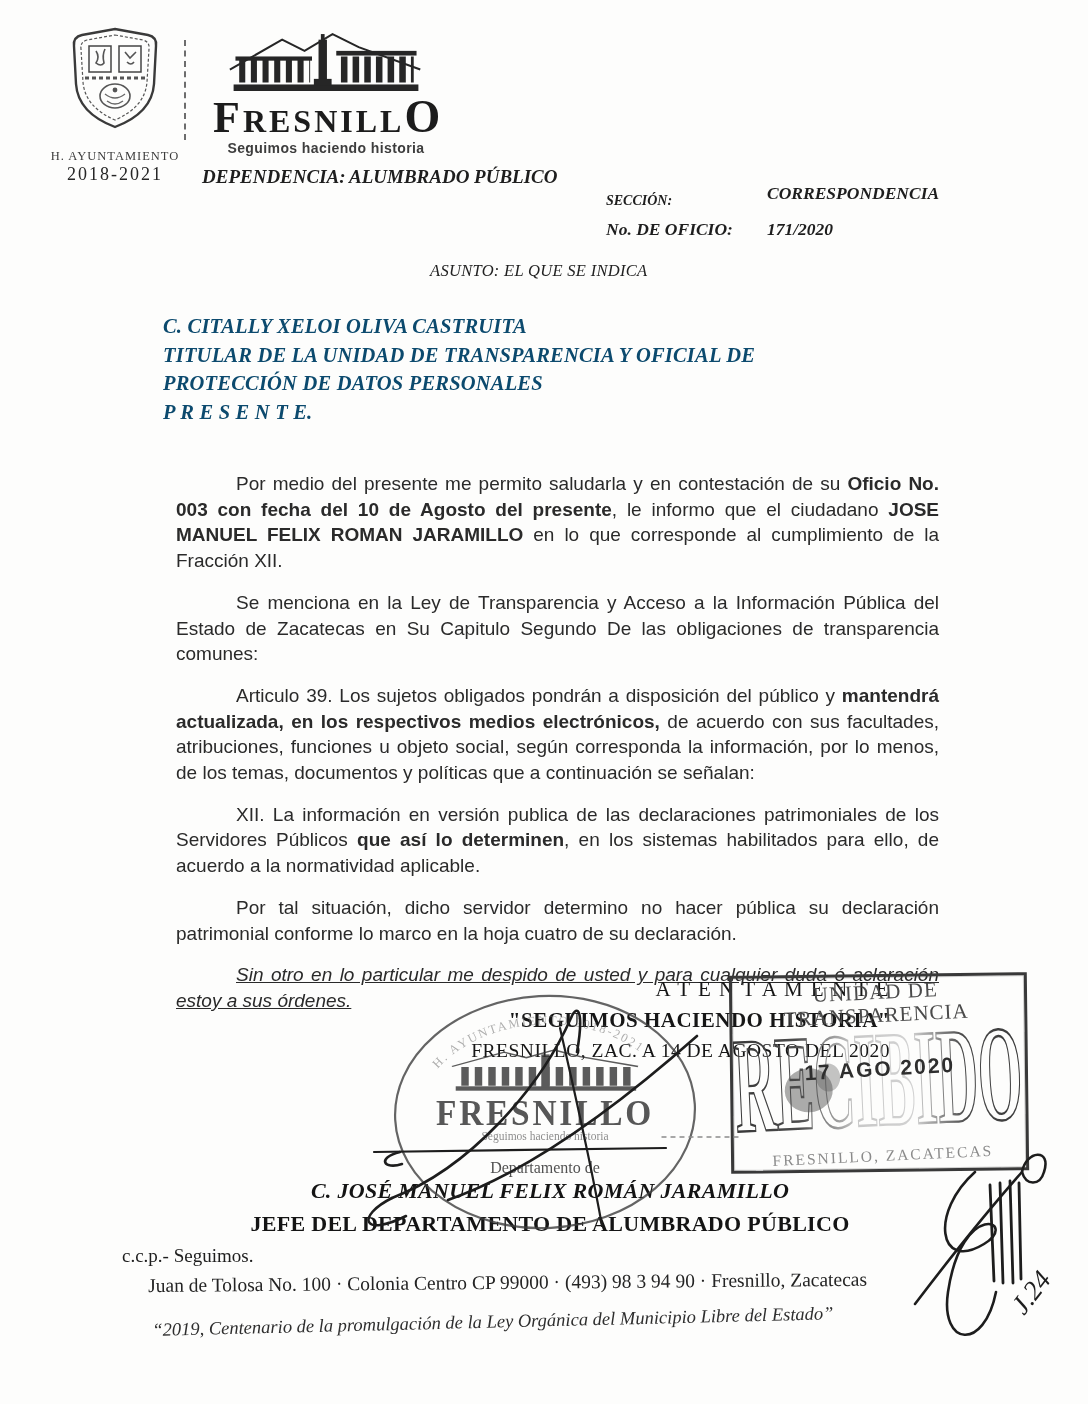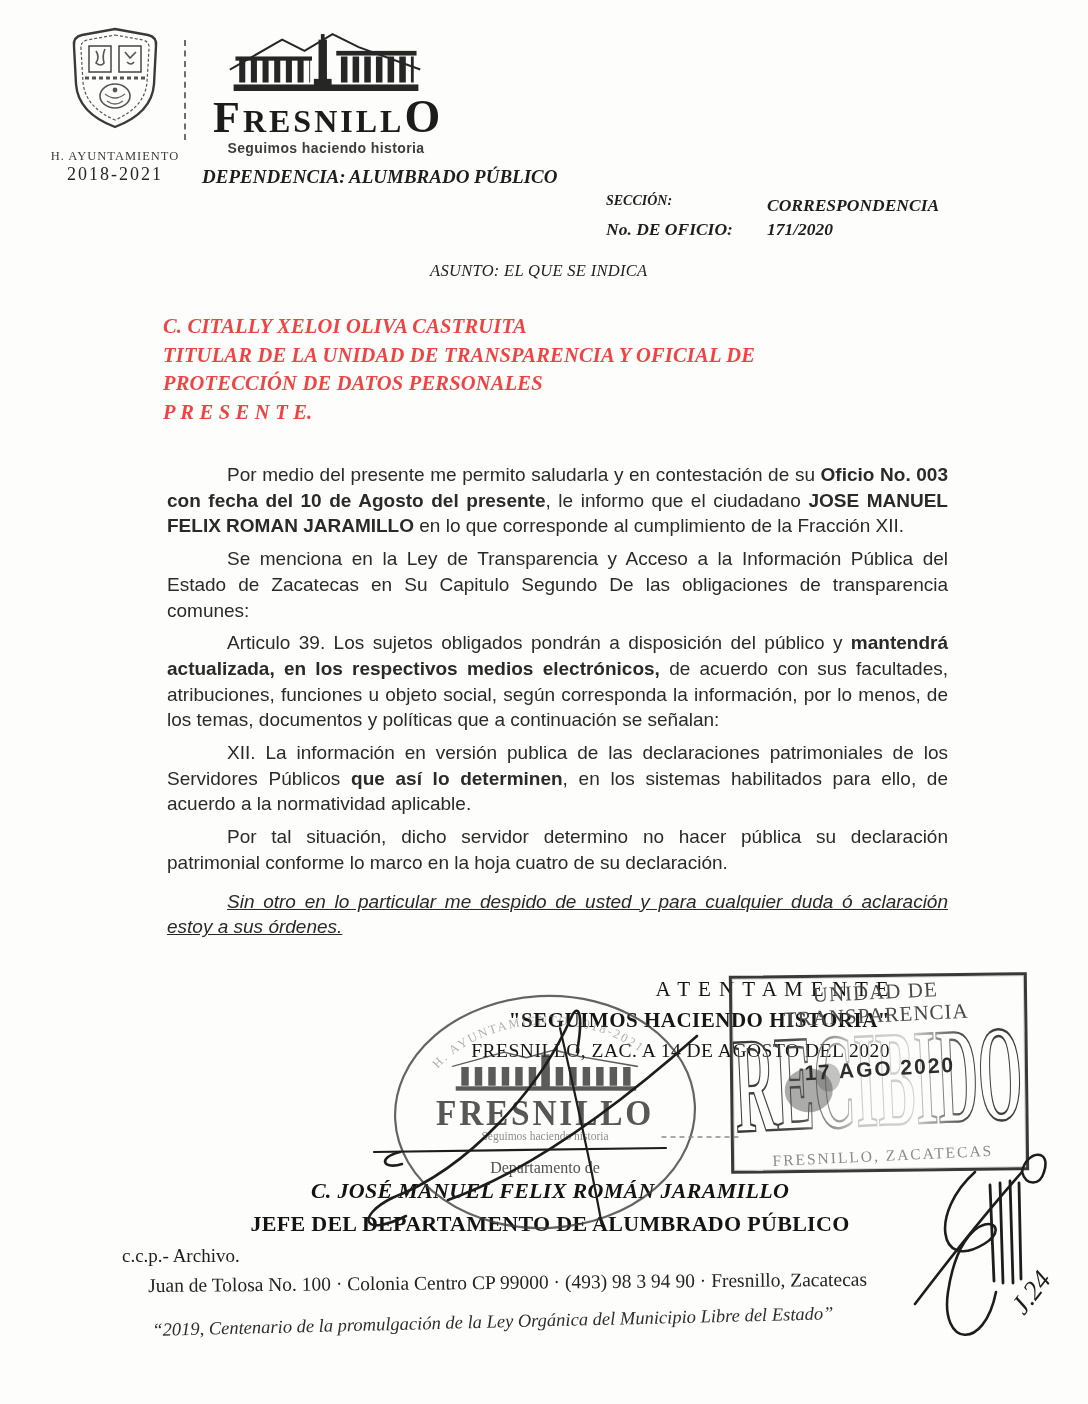--- a/index.html
+++ b/index.html
@@ -14,30 +14,30 @@
   .logo{left:213px;top:32px;width:226px;text-align:center;}
   .logo-word{font-weight:700;color:#1c1c1c;letter-spacing:3px;line-height:1;margin-top:-4px;white-space:nowrap;}
   .logo-word .cap1{font-size:44px;}
   .logo-word .mid{font-size:32px;}
   .logo-word .cap2{font-size:46px;}
   .logo-tag{font-family:"Liberation Sans",sans-serif;font-size:14px;font-weight:600;color:#3d3d3d;margin-top:0px;letter-spacing:.4px;}
   .hrow{font-style:italic;font-weight:700;white-space:nowrap;margin-left:39px;}
   .dep-label{left:163px;top:166px;font-size:19px;}
   .dep-value{left:310px;top:166px;font-size:19px;}
   .sec-label{left:567px;top:193px;font-size:14px;}
-  .sec-value{left:728px;top:195px;font-size:17.5px;}
+  .sec-value{left:728px;top:183px;font-size:17.5px;}
   .ofi-label{left:567px;top:219px;font-size:17.5px;}
   .ofi-value{left:728px;top:219px;font-size:17.5px;}
   .asunto{left:430px;top:261px;font-size:16.5px;font-style:italic;font-weight:400;letter-spacing:.3px;color:#222;}
   
-  .recipient{left:163px;top:312px;font-style:italic;font-weight:700;font-size:20.5px;line-height:28.5px;color:#ef4444;letter-spacing:.2px;}
+  .recipient{left:163px;top:312px;font-style:italic;font-weight:700;font-size:20.5px;line-height:28.5px;color:#0c4a6e;letter-spacing:.2px;}
   
   .bodytext{left:160px;right:133px;top:455px;font-family:"Liberation Sans",sans-serif;
             font-size:19px;line-height:25.7px;text-align:justify;color:#2a2a2a;}
-  .bodytext p{margin:7px;text-indent:60px;}
+  .bodytext p{margin:16px;text-indent:60px;}
   .bodytext p.gap{margin-top:13px;}
   .bodytext .b{font-weight:700;}
   .bodytext p.it{font-style:italic;text-decoration:underline;}
   
   .closing{left:210px;top:977px;width:680px;text-align:right;color:#161616;}
   .atent{font-size:21px;letter-spacing:1.5px;}
   .slogan{font-size:21px;font-weight:700;margin-top:6px;letter-spacing:.5px;}
   .dateline{font-size:19.5px;margin-top:7px;letter-spacing:.5px;}
   .signer{left:204px;top:1178px;width:692px;text-align:center;color:#141414;}
   .signer-name{font-size:22px;font-weight:700;font-style:italic;letter-spacing:.3px;}
@@ -190,15 +190,15 @@
 
   <g fill="none" stroke="#1d1d1d" stroke-width="2.6" stroke-linecap="round">
     <path d="M975,1172 C930,1212 938,1272 984,1244 C1020,1222 962,1198 948,1292 C940,1346 984,1352 996,1292"></path>
     <path d="M915,1304 C950,1258 992,1206 1022,1172"></path>
     <path d="M990,1185 l4,96 m6,-98 l3,100 m7,-102 l3,102 m6,-100 l2,96" stroke-width="2.8"></path>
     <path d="M1022,1172 C1026,1150 1052,1148 1044,1172 C1040,1186 1026,1186 1022,1172"></path>
   </g>
   <text x="1024" y="1316" font-size="27" font-style="italic" fill="#1d1d1d" transform="rotate(-52 1024 1316)">J.24</text>
 </svg>
 
-<div class="abs ccp">c.c.p.- Archivo.</div>
+<div class="abs ccp">c.c.p.- Seguimos.</div>
 <div class="abs address">Juan de Tolosa No. 100 · Colonia Centro CP 99000 · (493) 98 3 94 90 · Fresnillo, Zacatecas</div>
 <div class="abs quote">“2019, Centenario de la promulgación de la Ley Orgánica del Municipio Libre del Estado”</div>
 
 </body></html>

